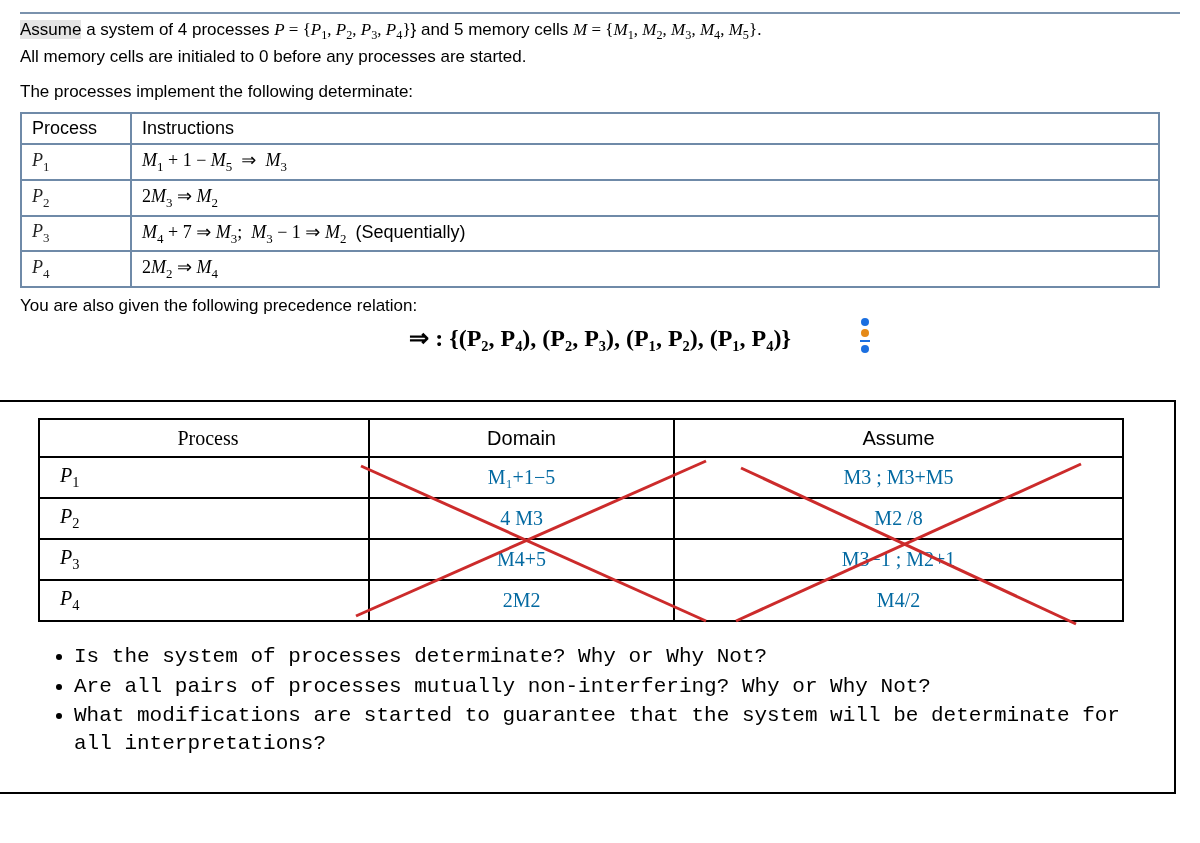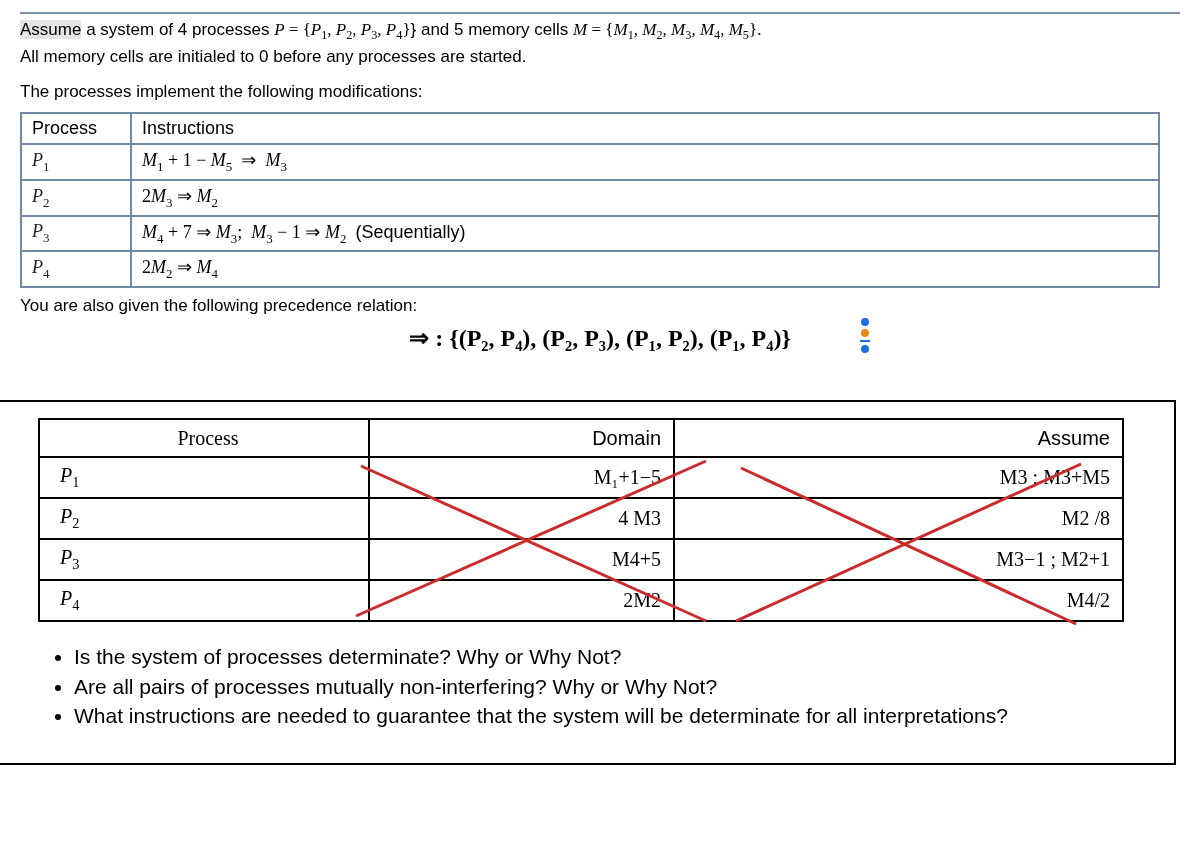--- a/index.html
+++ b/index.html
@@ -71,63 +71,63 @@
   .tbl2 {
     border-collapse: collapse;
     width: 1086px;
     margin: 8px auto 20px auto;
     position: relative;
   }
   .tbl2 td, .tbl2 th {
     border: 2px solid #000;
     padding: 6px 12px;
     font-size: 20px;
-    text-align: right;
+    text-align: center;
     height: 38px;
     vertical-align: middle;
     font-weight: normal;
   }
   .tbl2 .pcol {
     width: 330px;
     text-align: left;
     padding-left: 20px;
     font-family: "Cambria Math", "Times New Roman", serif;
     font-style: normal;
   }
   .hand {
     font-family: "Segoe Script","Bradley Hand","Comic Sans MS", cursive;
     font-size: 22px;
-    color: #000000;
+    color: #0369a1;
   }
   .cross-wrap { position: relative; }
   svg.cross {
     position: absolute;
     top: 38px; left: 330px;
     width: 756px; height: 175px;
     pointer-events: none;
   }
   .bullets {
     font-size: 21px;
     padding-left: 68px;
     padding-right: 18px;
     line-height: 1.35;
   }
-  .bullets li { margin-bottom: 1px; }
+  .bullets li { margin-bottom: 1px; font-family: Liberation Mono, monospace; }
   hr.top { border: none; border-top: 2px solid #7a92ad; margin: 0 0 4px 0; }
 </style>
 </head>
 <body>
 
 <div class="page">
   <hr class="top">
   <div class="intro-line">
     <span class="highlight">Assume</span><span> a system of 4 processes </span><span class="serif-italic">P</span><span class="serif"> = {</span><span class="serif-italic">P</span><sub class="serif">1</sub><span class="serif">, </span><span class="serif-italic">P</span><sub class="serif">2</sub><span class="serif">, </span><span class="serif-italic">P</span><sub class="serif">3</sub><span class="serif">, </span><span class="serif-italic">P</span><sub class="serif">4</sub><span class="serif">}</span><span>} and 5 memory cells </span><span class="serif-italic">M</span><span class="serif"> = {</span><span class="serif-italic">M</span><sub class="serif">1</sub><span class="serif">, </span><span class="serif-italic">M</span><sub class="serif">2</sub><span class="serif">, </span><span class="serif-italic">M</span><sub class="serif">3</sub><span class="serif">, </span><span class="serif-italic">M</span><sub class="serif">4</sub><span class="serif">, </span><span class="serif-italic">M</span><sub class="serif">5</sub><span class="serif">}.</span>
   </div>
   <div class="intro-line">All memory cells are initialed to 0 before any processes are started.</div>
-  <div class="intro-line" style="margin-top:10px;">The processes implement the following modifications:</div>
+  <div class="intro-line" style="margin-top:10px;">The processes implement the following determinate:</div>
 
   <table class="tbl1">
     <tbody>
         <tr>
       <th class="proc-col">Process</th>
       <th>Instructions</th>
     </tr>
     <tr>
       <td class="proc-col"><span class="serif-italic">P</span><sub class="serif">1</sub></td>
       <td class="instr"><span class="serif-italic">M</span><sub>1</sub> + 1 − <span class="serif-italic">M</span><sub>5</sub> &nbsp;⇒&nbsp; <span class="serif-italic">M</span><sub>3</sub></td>
@@ -196,16 +196,16 @@
       <line x1="20" y1="160" x2="370" y2="5" stroke="#cc2b2b" stroke-width="3"></line>
       <line x1="25" y1="10" x2="370" y2="165" stroke="#cc2b2b" stroke-width="3"></line>
       <line x1="400" y1="165" x2="745" y2="8" stroke="#cc2b2b" stroke-width="3"></line>
       <line x1="405" y1="12" x2="740" y2="168" stroke="#cc2b2b" stroke-width="3"></line>
     </svg>
     </div>
 
     <ul class="bullets">
       <li>Is the system of processes determinate? Why or Why Not?</li>
       <li>Are all pairs of processes mutually non-interfering? Why or Why Not?</li>
-      <li>What instructions are needed to guarantee that the system will be determinate for all interpretations?</li>
+      <li>What modifications are started to guarantee that the system will be determinate for all interpretations?</li>
     </ul>
   </div>
 </div>
 
 </body></html>

